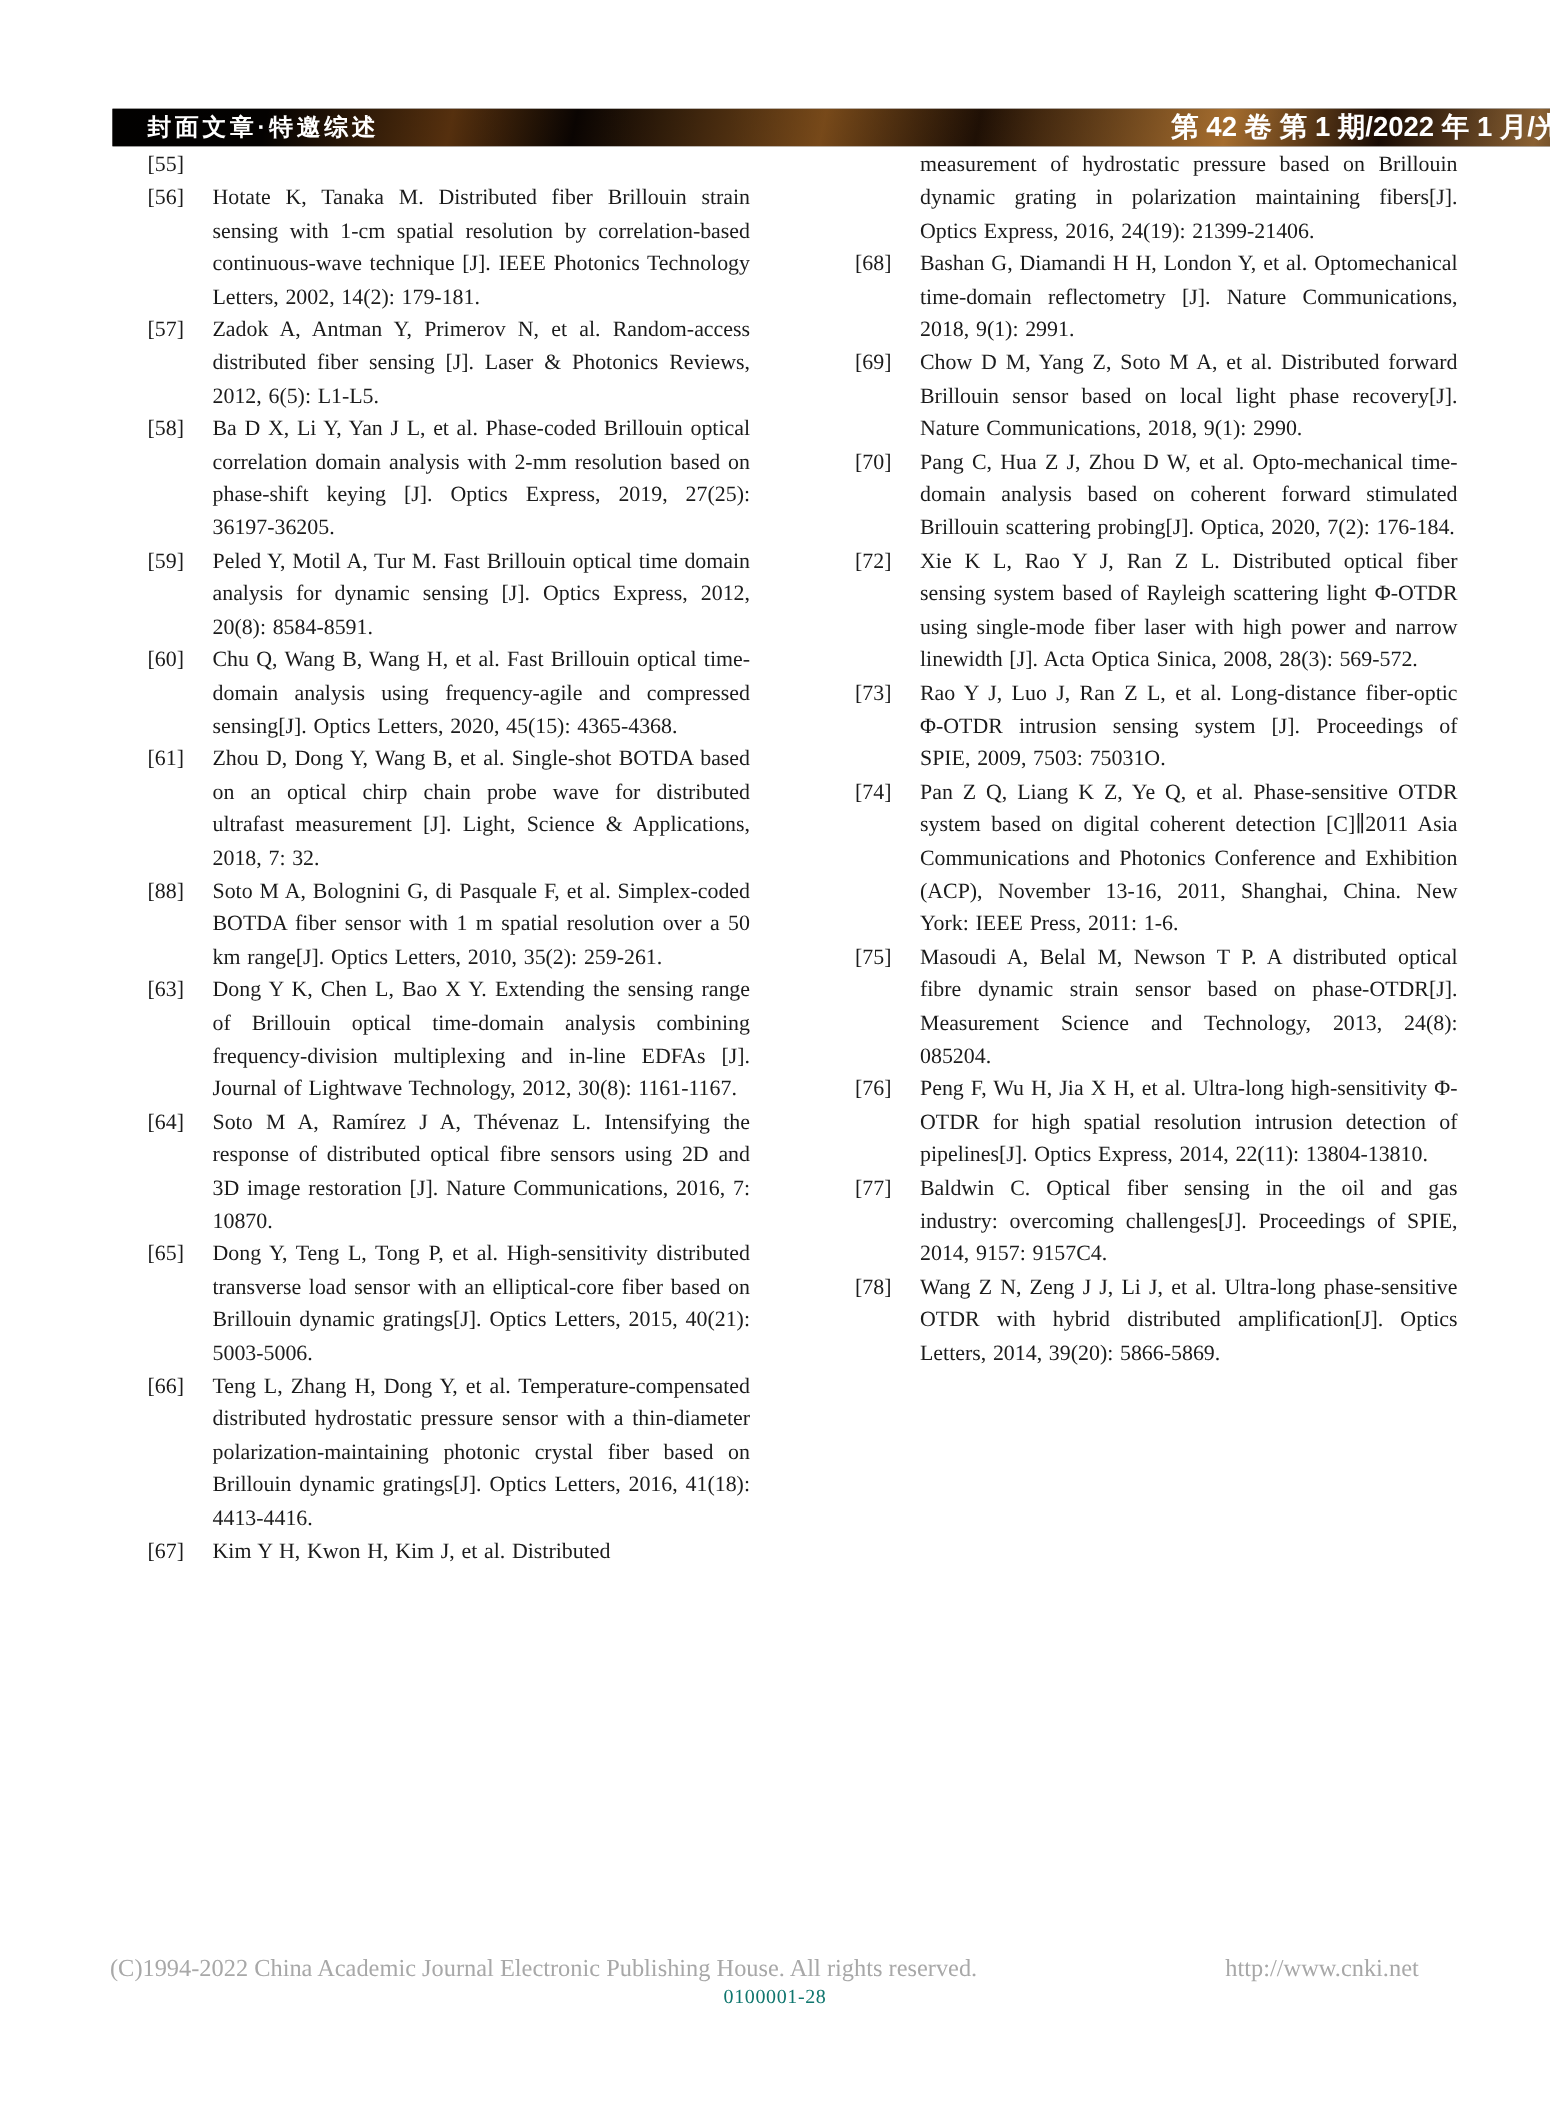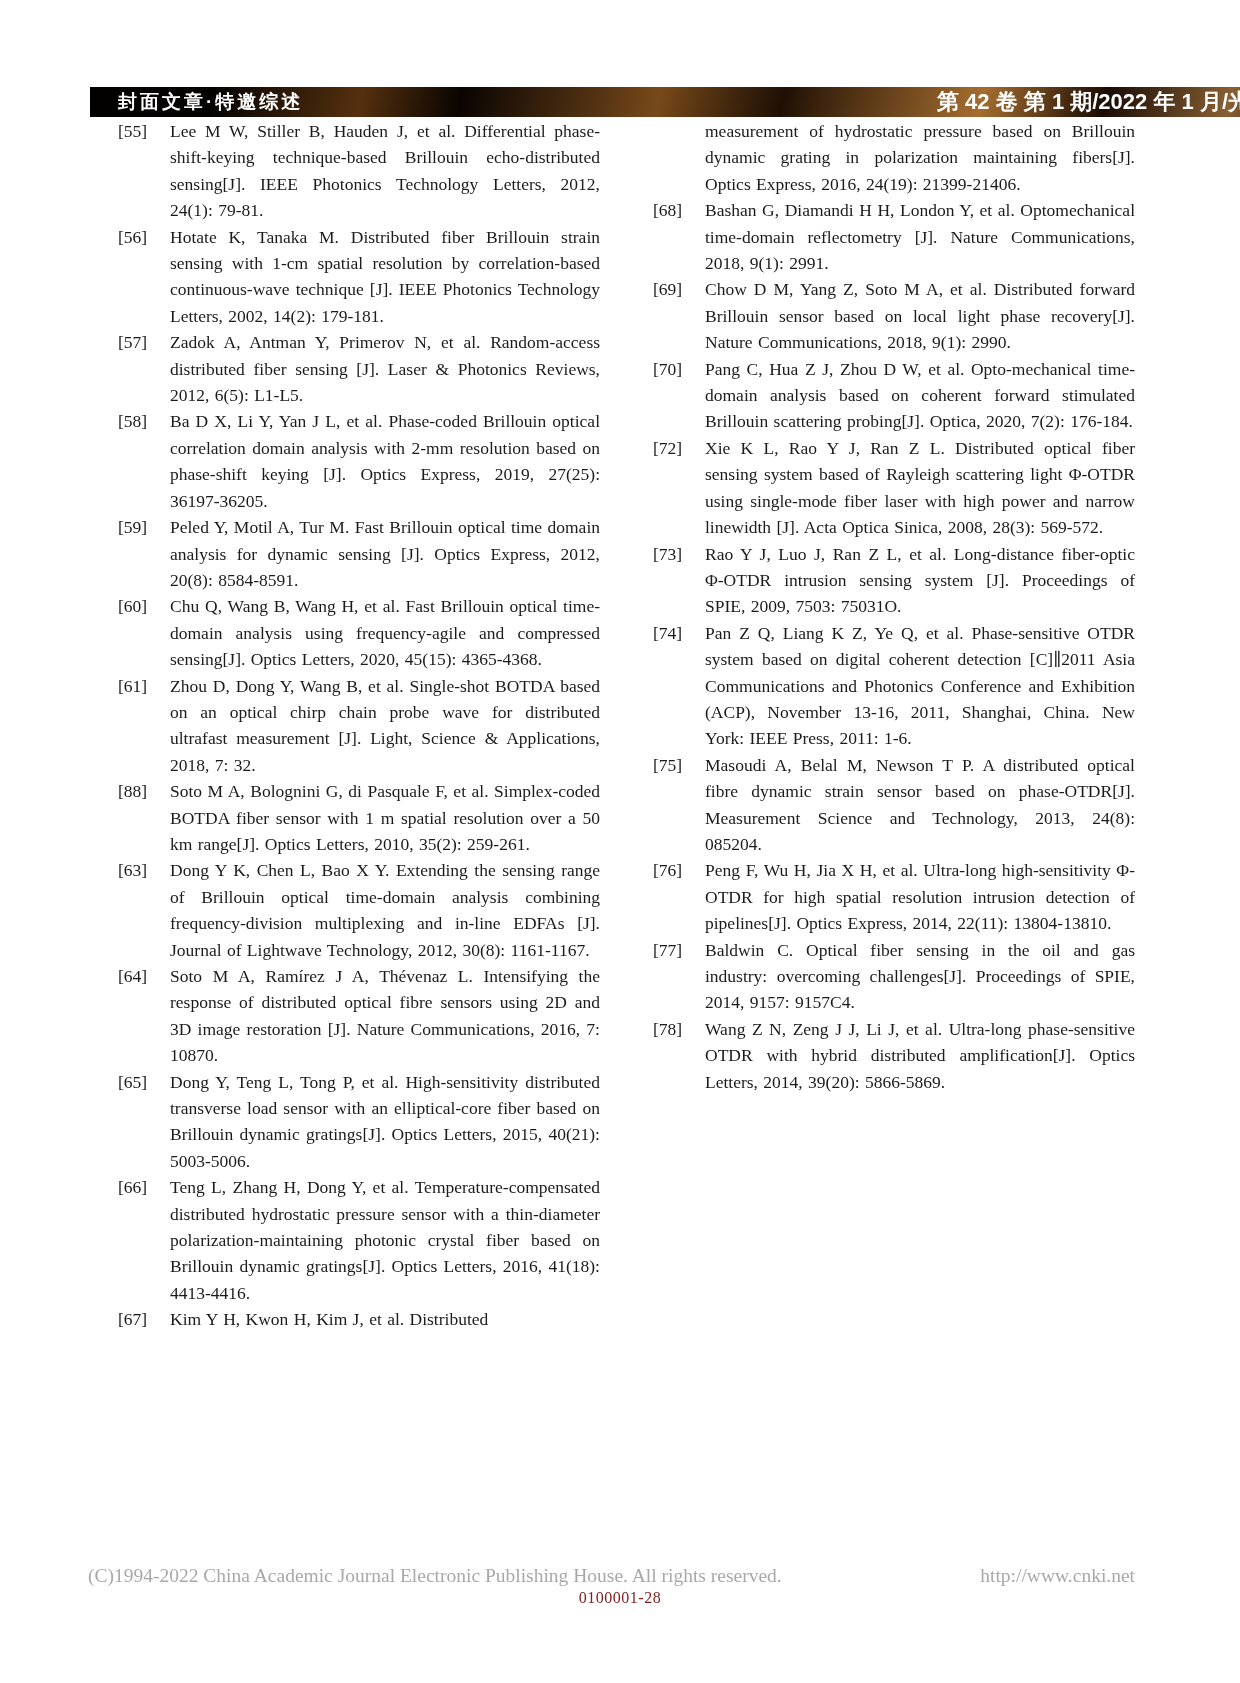--- a/index.html
+++ b/index.html
@@ -43,21 +43,21 @@
   }
   .header-right{
     font-family:"Liberation Sans","DejaVu Sans",sans-serif;
     font-weight:bold;font-size:22px;color:#ffffff;
     white-space:nowrap;
   }
   
   .columns{
     position:absolute;left:118px;top:118px;
     width:1017px;
-    display:flex;gap:53px;
+    display:flex;gap:84px;
   }
   .col{width:482px;flex:0 0 482px;}
   .ref{display:flex;align-items:flex-start;}
   .ref-marker{
     flex:0 0 52px;
     font-size:17.5px;line-height:26.4px;
     white-space:nowrap;
   }
   .ref-body{flex:1;min-width:0;}
   .ref-body p{
@@ -70,42 +70,39 @@
   .footer-copyright{
     position:absolute;left:88px;top:1564px;width:1047px;
     display:flex;justify-content:space-between;
     color:#a8a8a8;font-size:19.5px;line-height:24px;
     white-space:nowrap;
     text-align:right;
   }
   .page-number{
     position:absolute;left:0;top:1588px;width:1240px;
     text-align:center;
-    color:#7f1d1d;font-size:16px;line-height:20px;
+    color:#0f766e;font-size:16px;line-height:20px;
     letter-spacing:.5px;
     font-family:Liberation Serif, serif;
   }
 </style>
 </head>
 <body>
 
 <div class="page">
 
   <div class="header-bar">
     <span class="header-left">封面文章·特邀综述</span>
     <span class="header-right">第 42 卷 第 1 期/2022 年 1 月/光学学报</span>
   </div>
 
   <div class="columns">
     <div class="col" id="col-left">
         <div class="ref">
           <span class="ref-marker">[55]</span>
-          <div class="ref-body">
-            <p>Lee M W, Stiller B, Hauden J, et al. Differential phase-shift-keying technique-based Brillouin echo-distributed sensing[J]. IEEE Photonics Technology Letters, 2012, 24(1): 79-81.</p>
-          </div>
         </div>
         <div class="ref">
           <span class="ref-marker">[56]</span>
           <div class="ref-body">
             <p>Hotate K, Tanaka M. Distributed fiber Brillouin strain sensing with 1-cm spatial resolution by correlation-based continuous-wave technique [J]. IEEE Photonics Technology Letters, 2002, 14(2): 179-181.</p>
           </div>
         </div>
         <div class="ref">
           <span class="ref-marker">[57]</span>
           <div class="ref-body">

